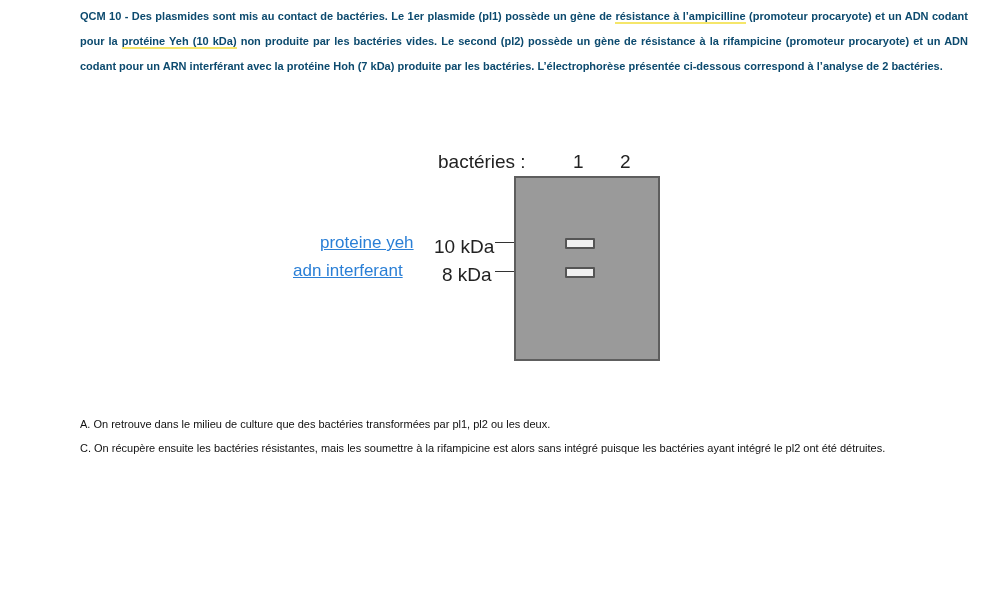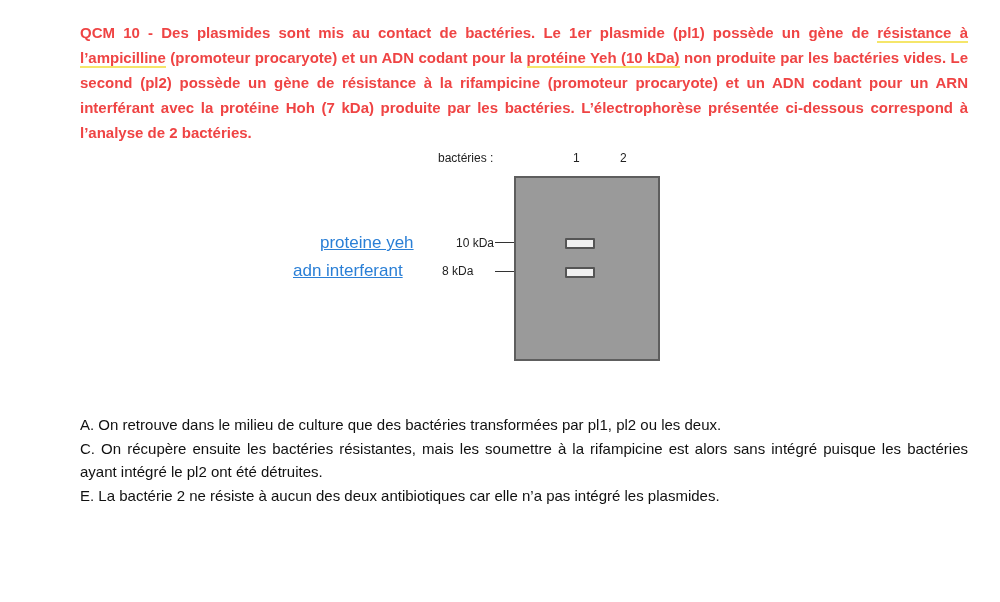--- a/index.html
+++ b/index.html
@@ -1,54 +1,53 @@
 <!DOCTYPE html>
 <html><head>
 <meta charset="utf-8">
 <style>
   html, body { margin: 0; padding: 0; background: #ffffff; }
   body { width: 1000px; height: 602px; position: relative; overflow: hidden; font-family: "Liberation Sans", sans-serif; }
   .question {
-    position: absolute; left: 80px; top: 20px; width: 888px;
-    font-family: "Liberation Sans", sans-serif; font-weight: bold; font-size: 15px;
-    line-height: 25px; color: #ef4444; text-align: justify; text-align-last: left;
+    position: absolute; left: 80px; top: 4px; width: 888px;
+    font-family: "Liberation Sans", sans-serif; font-weight: bold; font-size: 11px;
+    line-height: 25px; color: #0c4a6e; text-align: justify; text-align-last: left;
   }
   .hl { border-bottom: 2px solid #f5e66a; }
   .fig { position: absolute; left: 0; top: 0; width: 1000px; height: 400px; }
-  .lbl { position: absolute; font-family: "Liberation Sans", sans-serif; font-size: 12px; color: #222; white-space: nowrap; }
+  .lbl { position: absolute; font-family: "Liberation Sans", sans-serif; font-size: 19px; color: #222; white-space: nowrap; }
   .blue { position: absolute; font-family: "Liberation Sans", sans-serif; font-size: 17px; color: #2a7fd6; white-space: nowrap; text-decoration: underline; }
   .gel { position: absolute; left: 514px; top: 176px; width: 142px; height: 181px; background: #9a9a9a; border: 2px solid #5e5e5e; box-sizing: content-box; }
   .band { position: absolute; width: 26px; height: 7px; background: #f0f0f0; border: 2px solid #555; border-radius: 1px; }
   .tick { position: absolute; height: 0; border-top: 1.5px solid #333; width: 22px; }
   .answers {
     position: absolute; left: 80px; top: 413px; width: 888px;
-    font-family: "Liberation Sans", sans-serif; font-size: 15px; line-height: 23.5px; color: #111;
+    font-family: "Liberation Sans", sans-serif; font-size: 11px; line-height: 23.5px; color: #111;
   }
   .answers div { text-align: justify; text-align-last: left; }
 </style>
 </head>
 <body>
 
 <div class="question"><span>QCM 10 - Des plasmides sont mis au contact de bactéries. Le 1er plasmide (pl1) possède un gène de </span><span class="hl">résistance à l’ampicilline</span><span> (promoteur procaryote) et un ADN codant pour la </span><span class="hl">protéine Yeh (10 kDa)</span><span> non produite par les bactéries vides. Le second (pl2) possède un gène de résistance à la rifampicine (promoteur procaryote) et un ADN codant pour un ARN interférant avec la protéine Hoh (7 kDa) produite par les bactéries. L’électrophorèse présentée ci-dessous correspond à l’analyse de 2 bactéries.</span></div>
 
 <div class="fig">
   <span class="lbl" style="left:438px; top:151px;">bactéries :</span>
   <span class="lbl" style="left:573px; top:151px;">1</span>
   <span class="lbl" style="left:620px; top:151px;">2</span>
 
   <span class="blue" style="left:320px; top:233px;">proteine yeh</span>
-  <span class="lbl" style="left:456px; top:236px;">10 kDa</span>
+  <span class="lbl" style="left:434px; top:236px;">10 kDa</span>
   <div class="tick" style="left:495px; top:242px;"></div>
 
   <span class="blue" style="left:293px; top:261px;">adn interferant</span>
   <span class="lbl" style="left:442px; top:264px;">8 kDa</span>
   <div class="tick" style="left:495px; top:271px;"></div>
 
   <div class="gel"></div>
   <div class="band" style="left:565px; top:238px;"></div>
   <div class="band" style="left:565px; top:267px;"></div>
 </div>
 
 <div class="answers">
   <div><span>A.</span> <span>On retrouve dans le milieu de culture que des bactéries transformées par pl1, pl2 ou les deux.</span></div>
   <div><span>C.</span> <span>On récupère ensuite les bactéries résistantes, mais les soumettre à la rifampicine est alors sans intégré puisque les bactéries ayant intégré le pl2 ont été détruites.</span></div>
-  <div><span>E.</span> <span>La bactérie 2 ne résiste à aucun des deux antibiotiques car elle n’a pas intégré les plasmides.</span></div>
 </div>
 
 </body></html>

